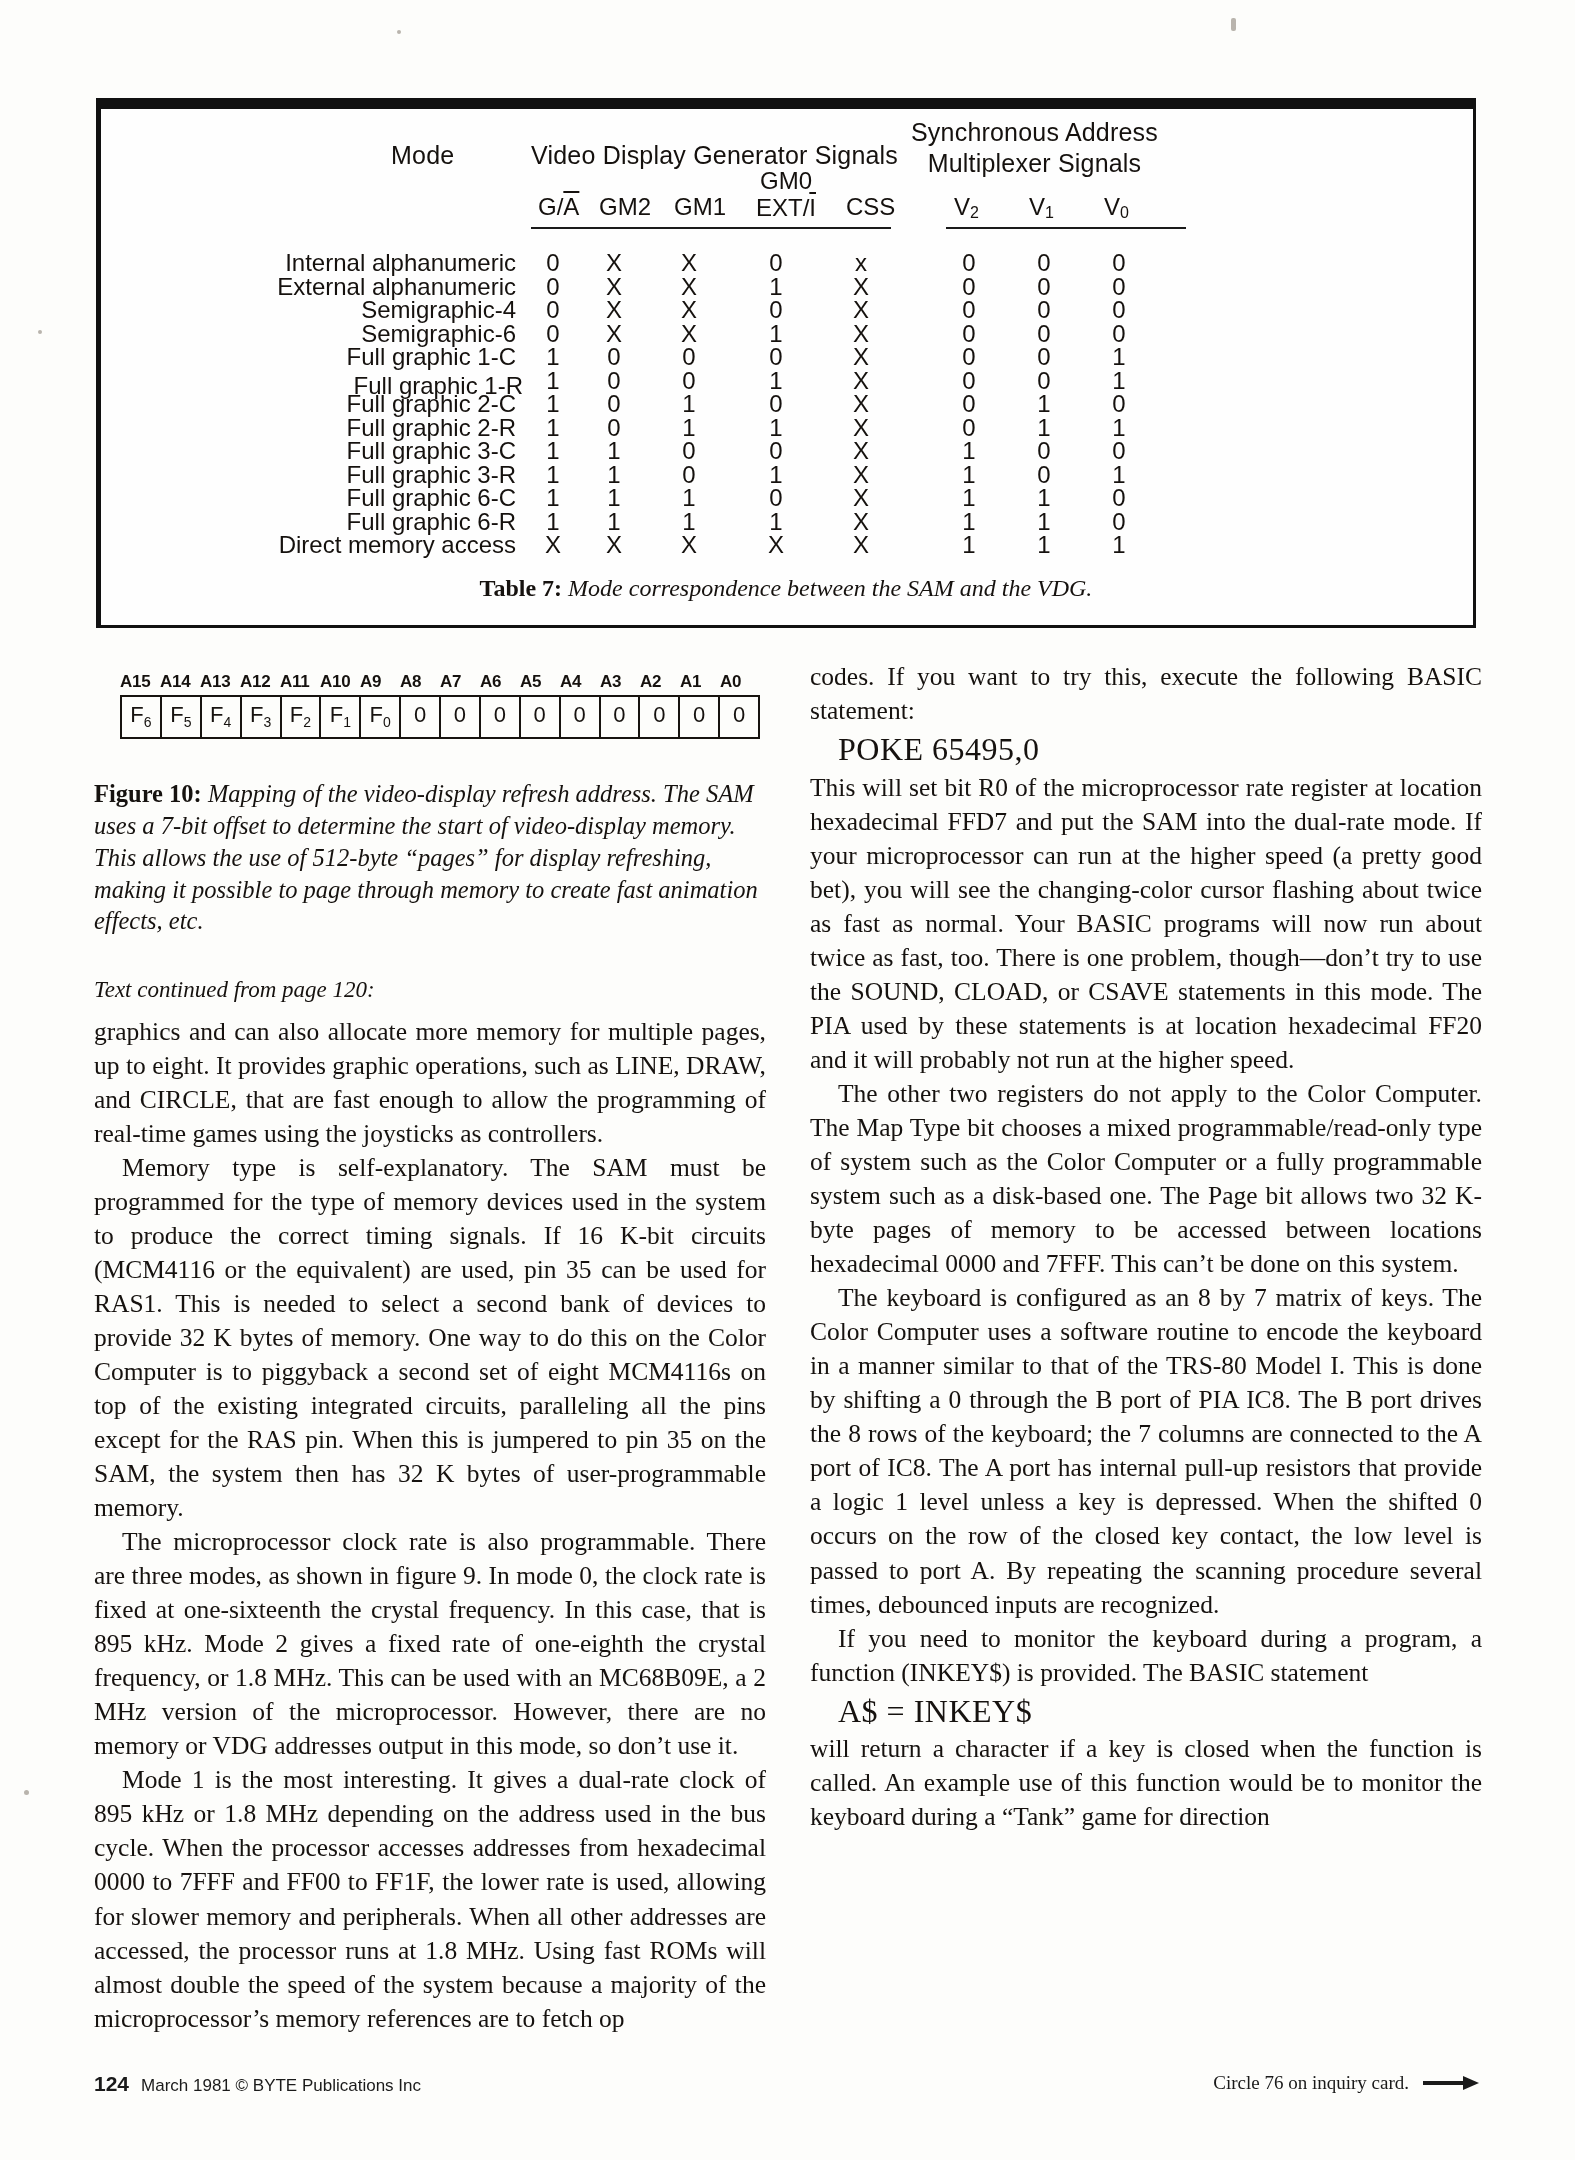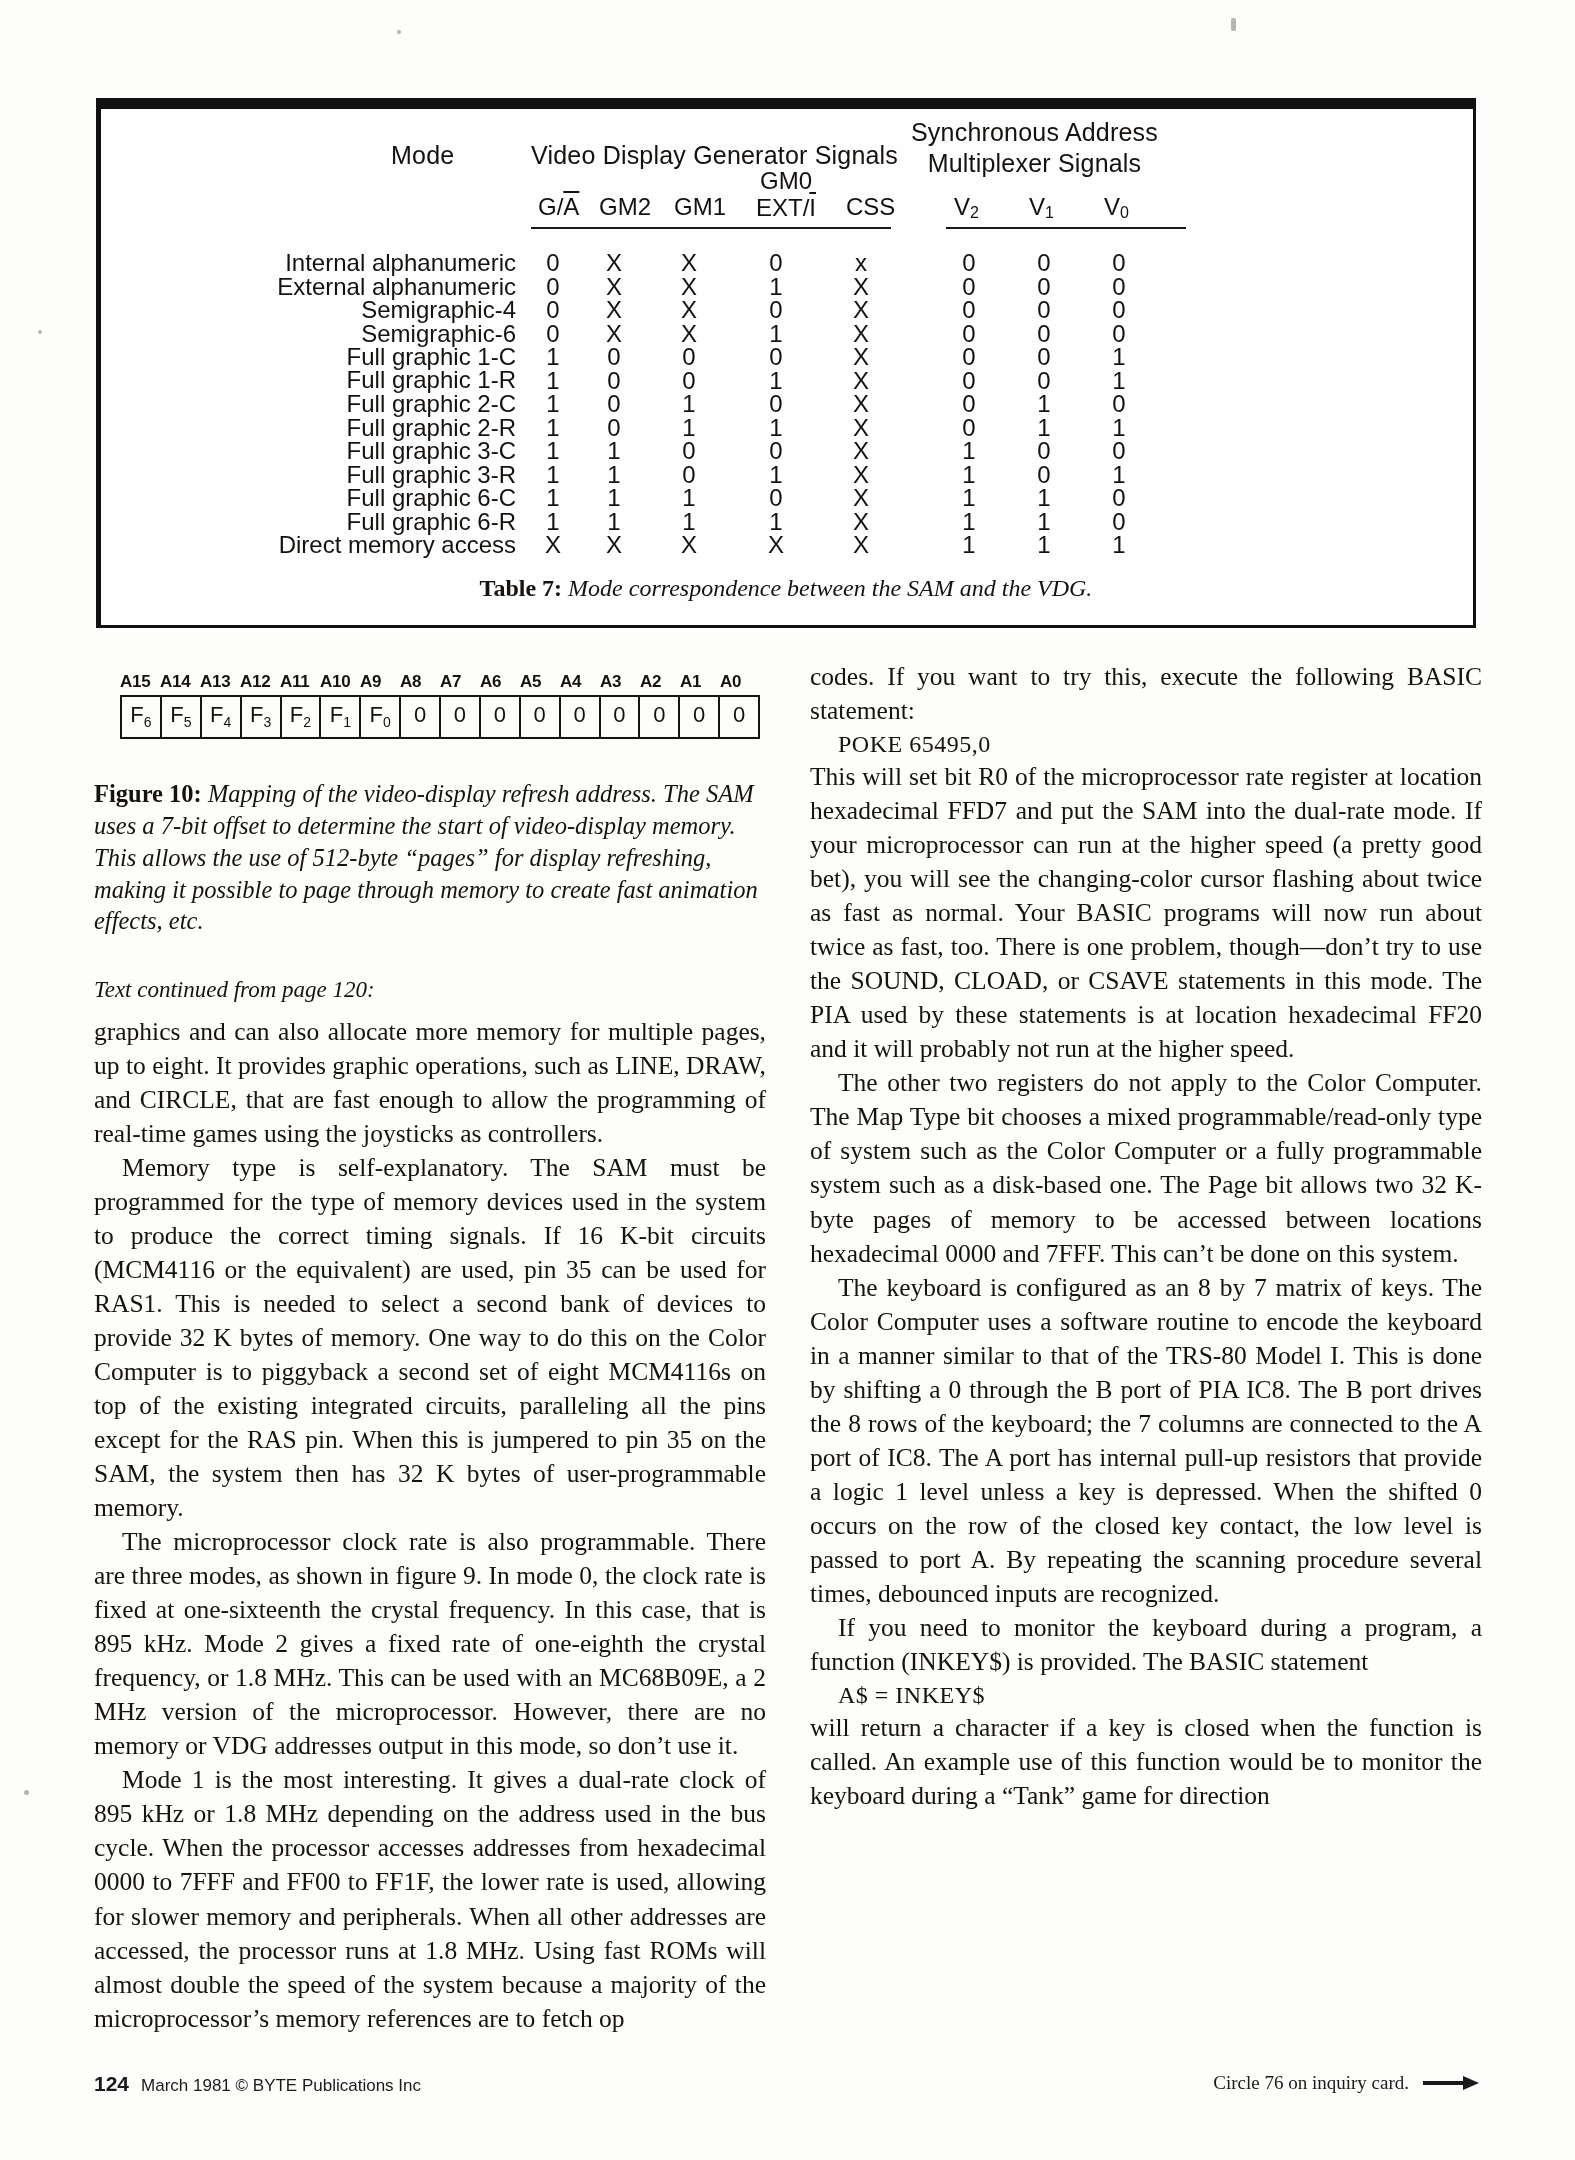--- a/index.html
+++ b/index.html
@@ -186,21 +186,21 @@
   .col h3 {
     margin: 22px 0 2px;
     font-size: 27px;
     font-weight: bold;
     text-align: left;
   }
   .centered-code {
     text-align: center;
     text-indent: 0;
     margin: 26px 0 26px;
-    font-size: 24px;
+    font-size: 32px;
     letter-spacing: .5px;
   }
 
   
   .footer-left {
     position: absolute;
     left: 94px;
     top: 2072px;
     font-family: "Liberation Sans", sans-serif;
     font-size: 17px;
@@ -325,21 +325,21 @@
           <div class="cell" style="top: 210.5px; left: 1003px;">0</div>
           <div class="rowlabel" style="top: 234px; left: 0px; width: 415px;">Full graphic 1-C</div>
           <div class="cell" style="top: 234px; left: 437px;">1</div>
           <div class="cell" style="top: 234px; left: 498px;">0</div>
           <div class="cell" style="top: 234px; left: 573px;">0</div>
           <div class="cell" style="top: 234px; left: 660px;">0</div>
           <div class="cell" style="top: 234px; left: 745px;">X</div>
           <div class="cell" style="top: 234px; left: 853px;">0</div>
           <div class="cell" style="top: 234px; left: 928px;">0</div>
           <div class="cell" style="top: 234px; left: 1003px;">1</div>
-          <div class="rowlabel" style="top: 257px; left: 0px; width: 415px;">Full graphic 1-R</div>
+          <div class="rowlabel" style="top: 263px; left: 0px; width: 415px; padding-left: 7px;">Full graphic 1-R</div>
           <div class="cell" style="top: 257.5px; left: 437px;">1</div>
           <div class="cell" style="top: 257.5px; left: 498px;">0</div>
           <div class="cell" style="top: 257.5px; left: 573px;">0</div>
           <div class="cell" style="top: 257.5px; left: 660px;">1</div>
           <div class="cell" style="top: 257.5px; left: 745px;">X</div>
           <div class="cell" style="top: 257.5px; left: 853px;">0</div>
           <div class="cell" style="top: 257.5px; left: 928px;">0</div>
           <div class="cell" style="top: 257.5px; left: 1003px;">1</div>
           <div class="rowlabel" style="top: 281px; left: 0px; width: 415px;">Full graphic 2-C</div>
           <div class="cell" style="top: 281px; left: 437px;">1</div>

